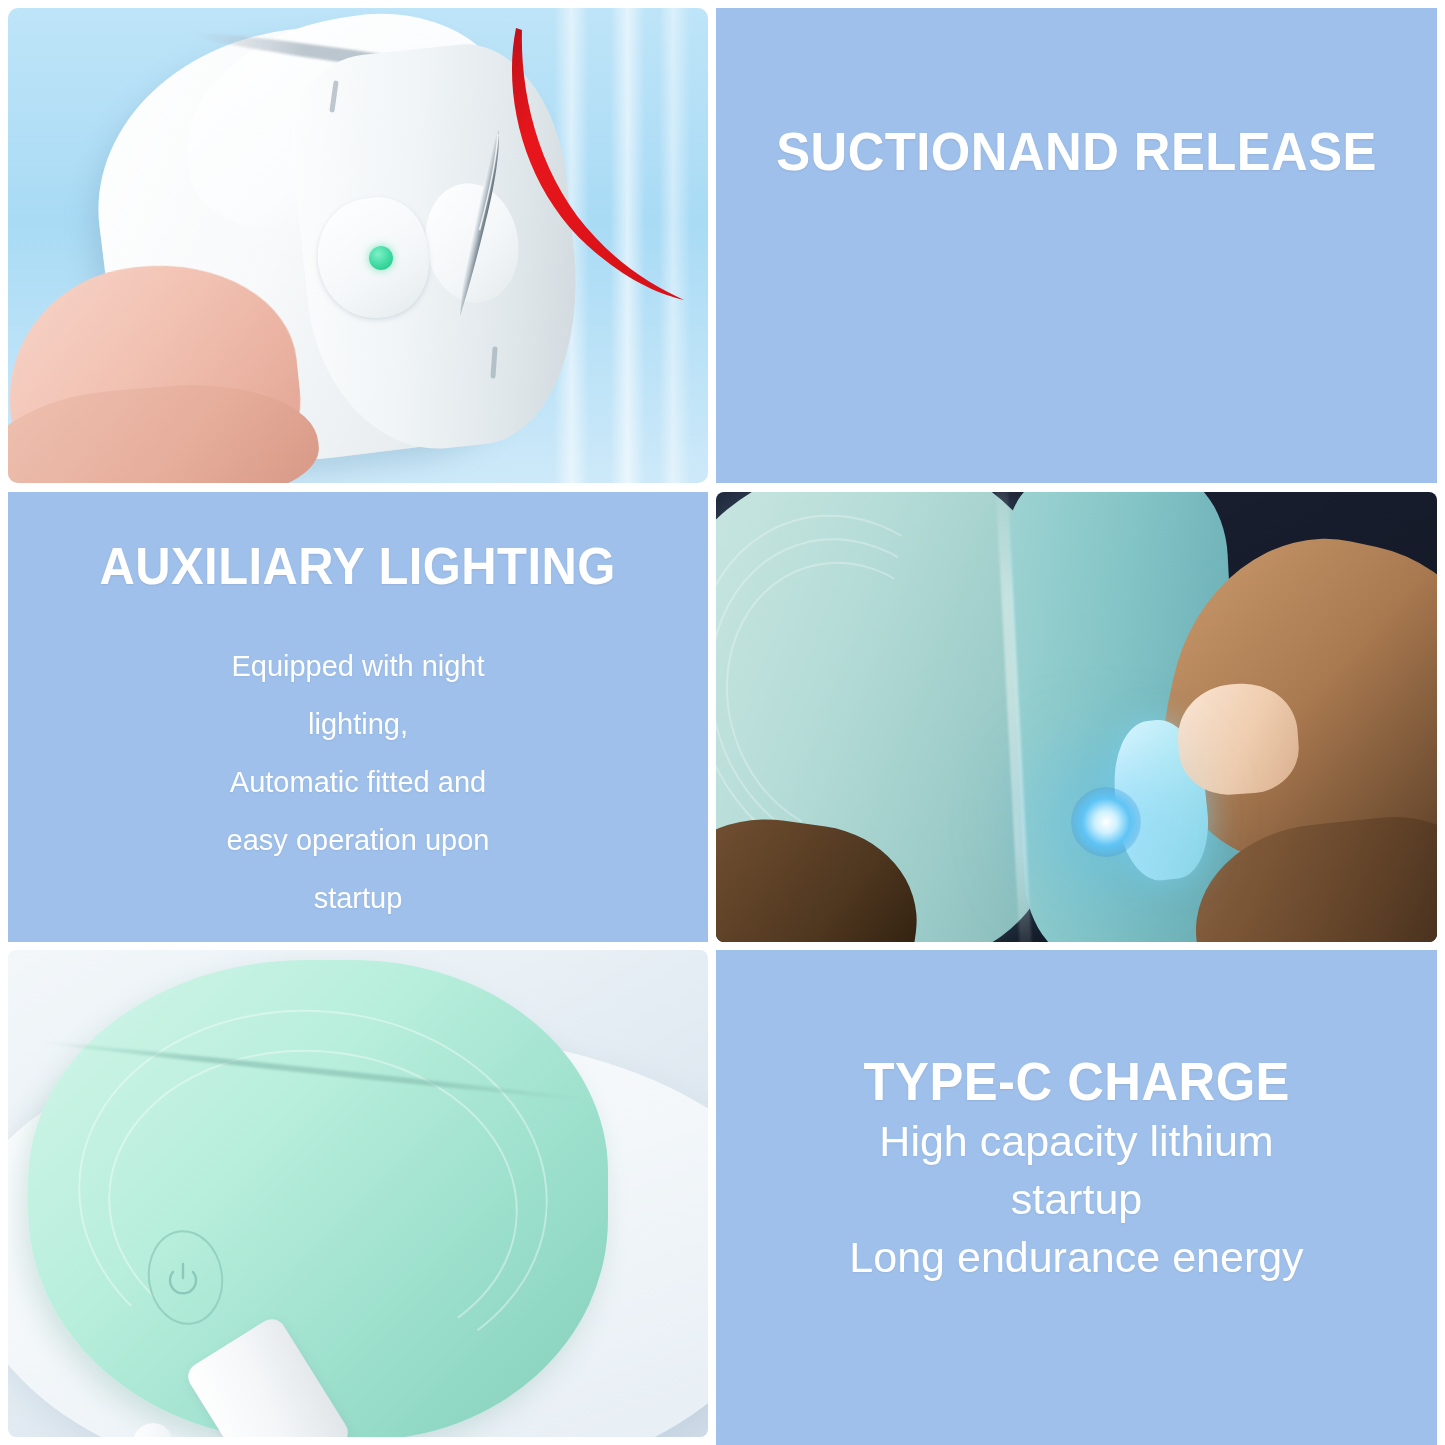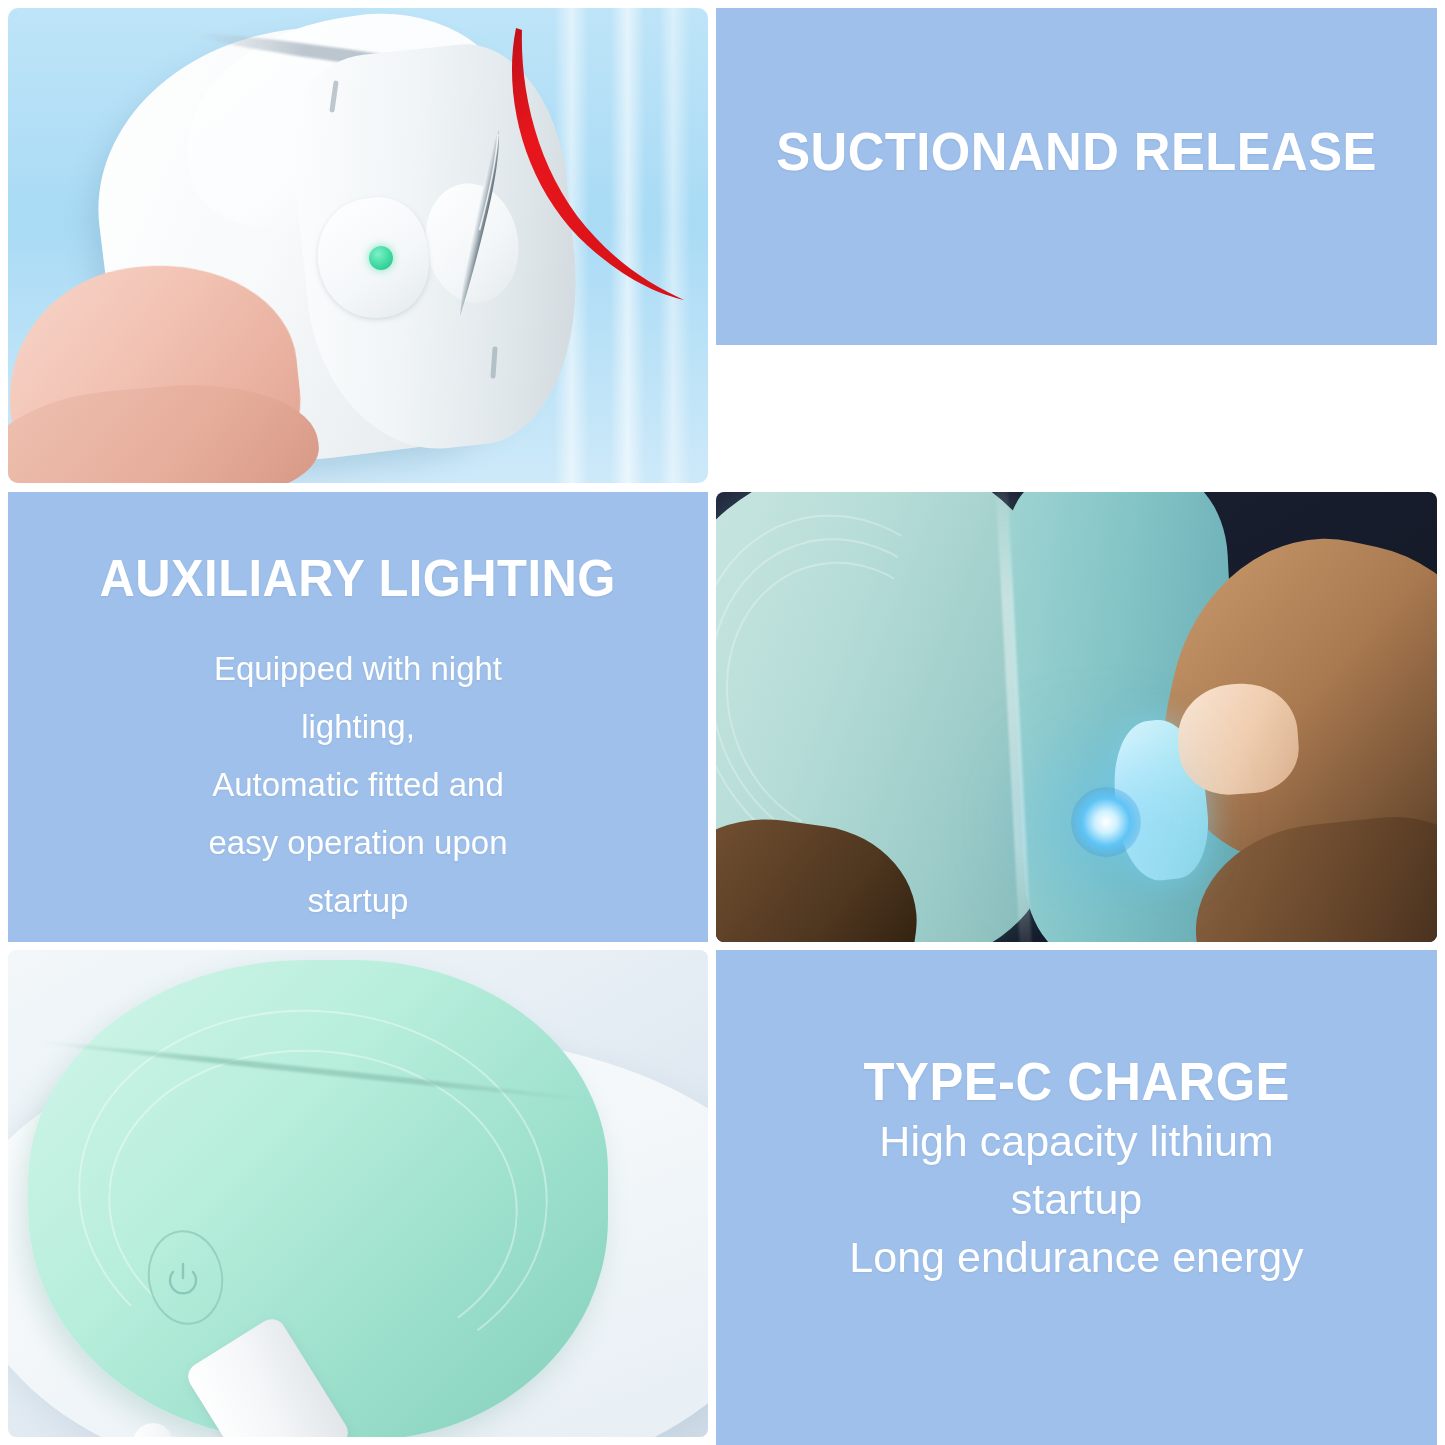--- a/index.html
+++ b/index.html
@@ -146,33 +146,33 @@
   #cw-finger2 {
     position: absolute;
     left: -30px; top: 380px; width: 340px; height: 115px;
     border-radius: 40% 44% 24% 24% / 62% 60% 36% 36%;
     background: linear-gradient(135deg, #EFC2B2 0%, #E6AD9B 60%, #D79885 100%);
     transform: rotate(-5deg);
   }
   #red-arc { position: absolute; left: 470px; top: 10px; width: 230px; height: 300px; }
 
   #panel-suction-text {
-    left: 716px; top: 8px; width: 721px; height: 337px;
+    left: 716px; top: 8px; width: 721px; height: 475px;
     padding-top: 112px;
   }
   #panel-suction-text .panel-heading { font-size: 54px; }
   #panel-suction-text .panel-body { font-size: 43px; line-height: 58px; margin-top: 56px; }
 
   
   #panel-lighting-text {
     left: 8px; top: 492px; width: 700px; height: 450px;
-    padding-top: 56px;
+    padding-top: 44px;
   }
   #panel-lighting-text .panel-heading { font-size: 52px; }
-  #panel-lighting-text .panel-body { font-size: 33px; line-height: 58px; margin-top: 32px; }
+  #panel-lighting-text .panel-body { font-size: 29px; line-height: 58px; margin-top: 41px; }
 
   #panel-lighting-photo {
     left: 716px; top: 492px; width: 721px; height: 450px;
     border-radius: 8px;
     background: linear-gradient(150deg, #1E2438 0%, #171C2C 45%, #10141F 100%);
   }
   #lp-body {
     position: absolute;
     left: -70px; top: -30px; width: 430px; height: 500px;
     border-radius: 50% 40% 34% 50% / 46% 40% 44% 48%;

